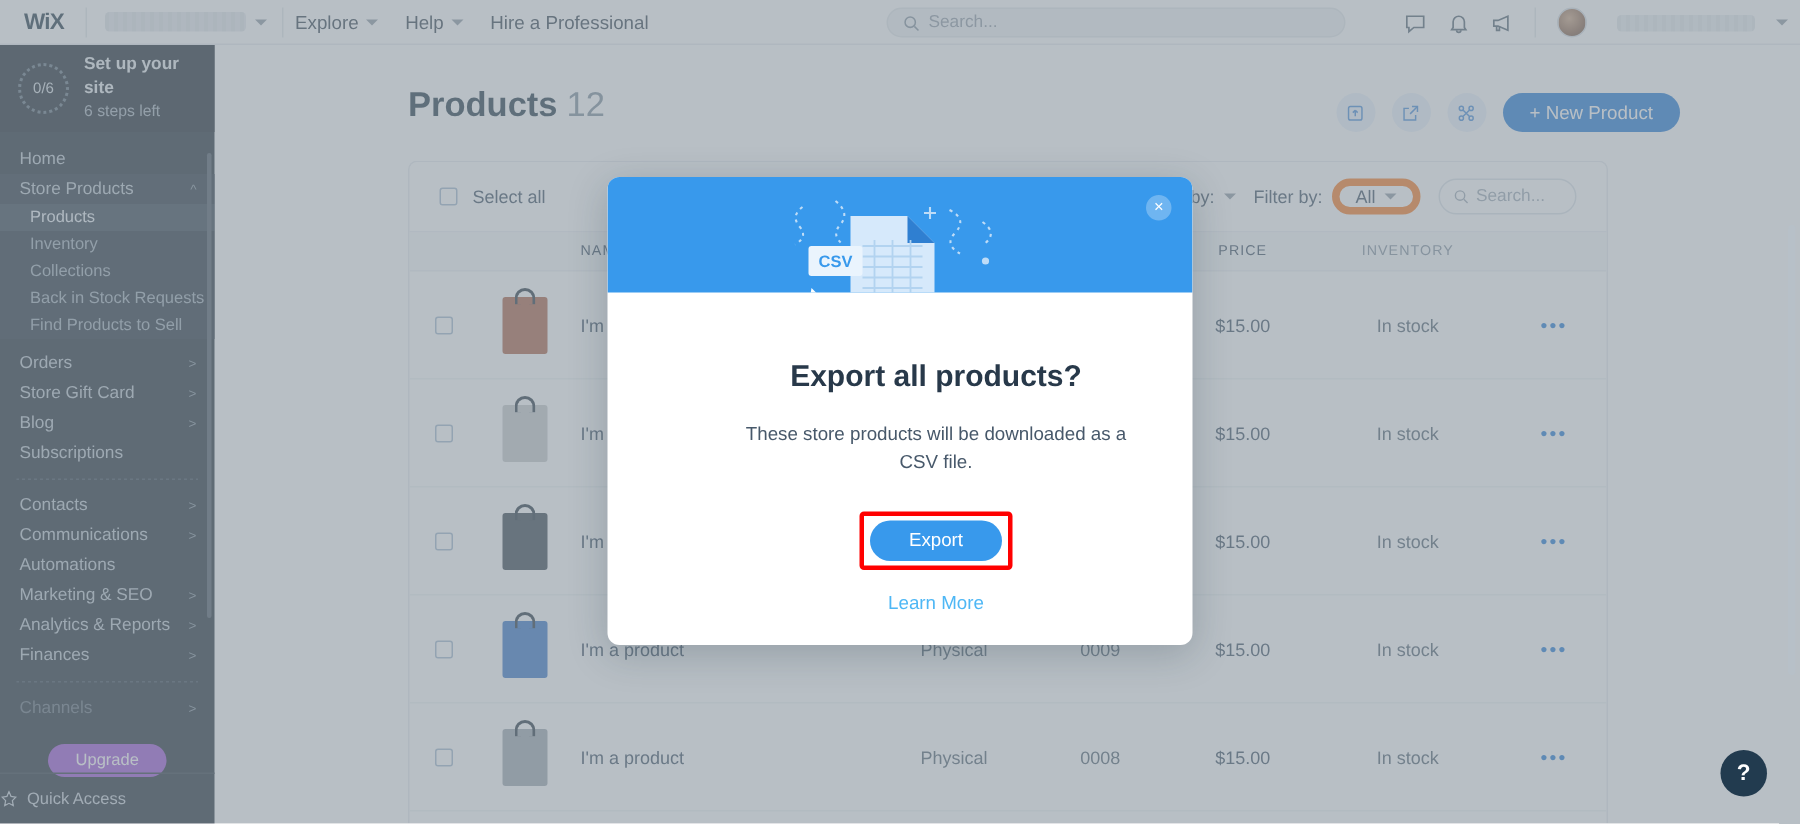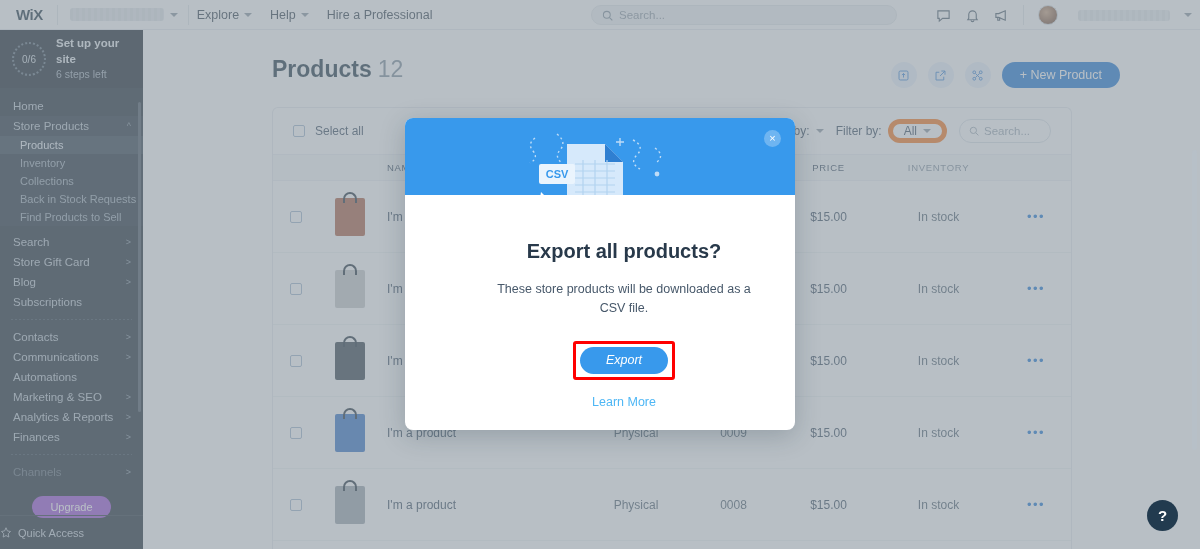--- a/index.html
+++ b/index.html
@@ -213,21 +213,21 @@
   }
   .export-wrap {
     margin-top: 22px; display: flex; justify-content: center;
   }
   .export-hl {
     border: 3px solid #ff0000; border-radius: 3px; padding: 3px 4px;
     display: inline-flex;
   }
   .export-btn {
     background: #3899ec; color: #fff; border: none; border-radius: 15px;
-    height: 27px; padding: 0 26px; font-size: 12.5px; font-style: italic;
+    height: 27px; padding: 0 26px; font-size: 12.5px;
   }
   .learn-more {
     display: block; margin-top: 15px; font-size: 12.5px; color: #4eb7f5;
     text-decoration: none;
   }
 </style>
 </head>
 <body>
 
 <div id="app">
@@ -315,21 +315,21 @@
       </div>
       <div class="sub-item">
         <span>Back in Stock Requests</span>
       </div>
       <div class="sub-item">
         <span>Find Products to Sell</span>
       </div>
 
       <div style="height:6px"></div>
       <div class="nav-item">
-        <span>Search</span>
+        <span>Orders</span>
         <span class="chev">&gt;</span>
       </div>
       <div class="nav-item">
         <span>Store Gift Card</span>
         <span class="chev">&gt;</span>
       </div>
       <div class="nav-item">
         <span>Blog</span>
         <span class="chev">&gt;</span>
       </div>

